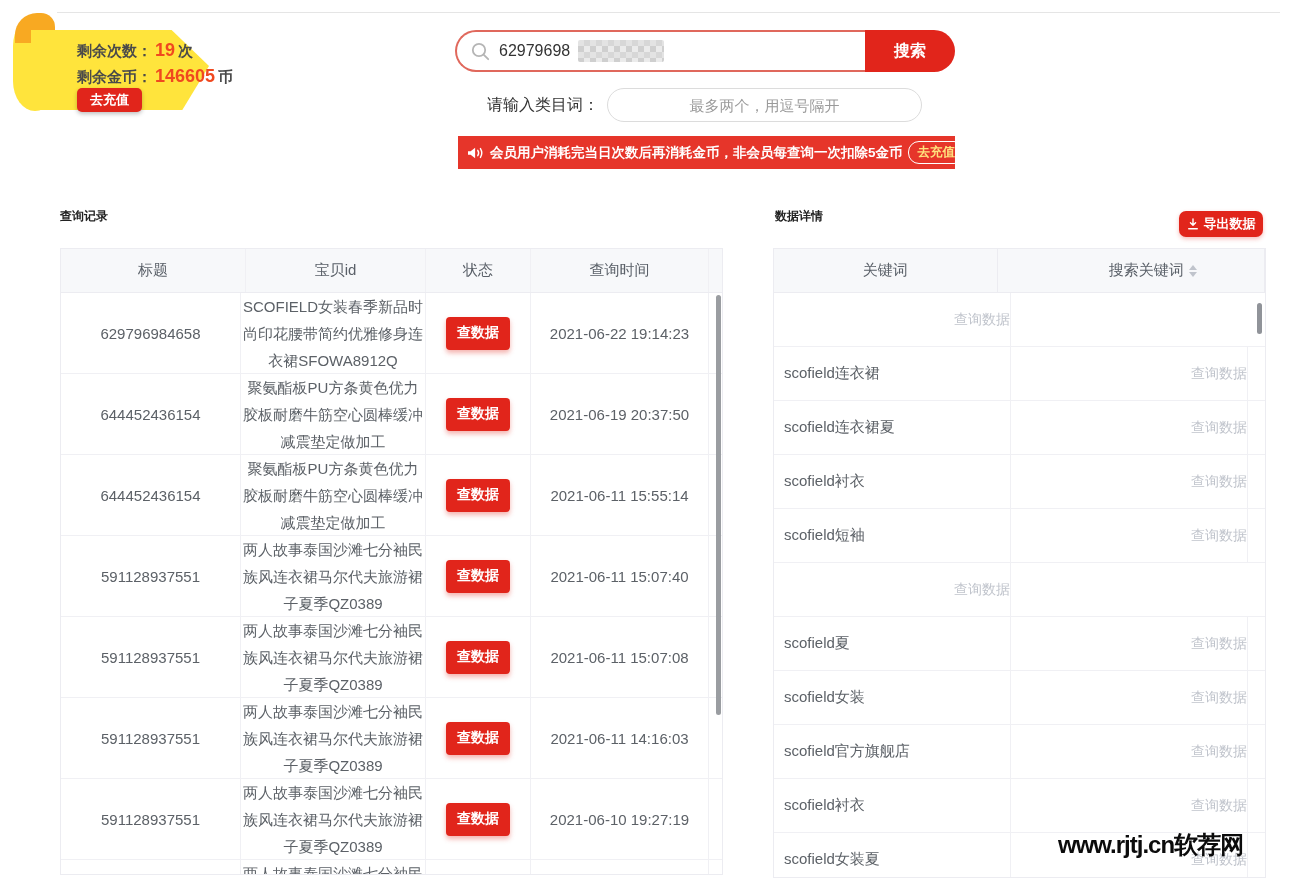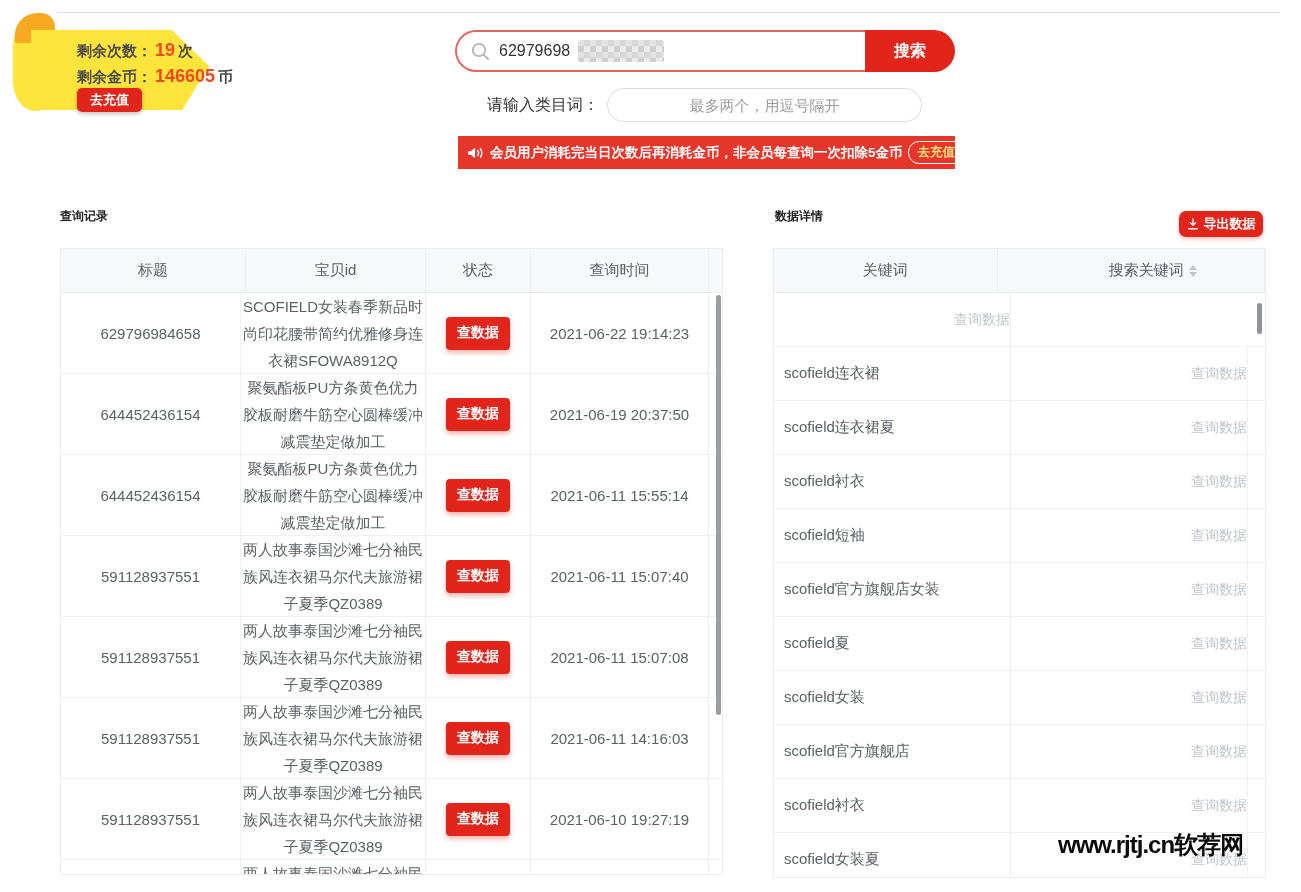--- a/index.html
+++ b/index.html
@@ -256,21 +256,20 @@
             <span class="query-link">查询数据</span>
           </div>
         </div>
         <div class="rt-row">
           <div class="rt-cell-k">scofield短袖</div>
           <div class="rt-cell-a">
             <span class="query-link">查询数据</span>
           </div>
         </div>
         <div class="rt-row">
-          <div class="rt-cell-k">scofield官方旗舰店女装</div>
           <div class="rt-cell-a">
             <span class="query-link">查询数据</span>
           </div>
         </div>
         <div class="rt-row">
           <div class="rt-cell-k">scofield夏</div>
           <div class="rt-cell-a">
             <span class="query-link">查询数据</span>
           </div>
         </div>

